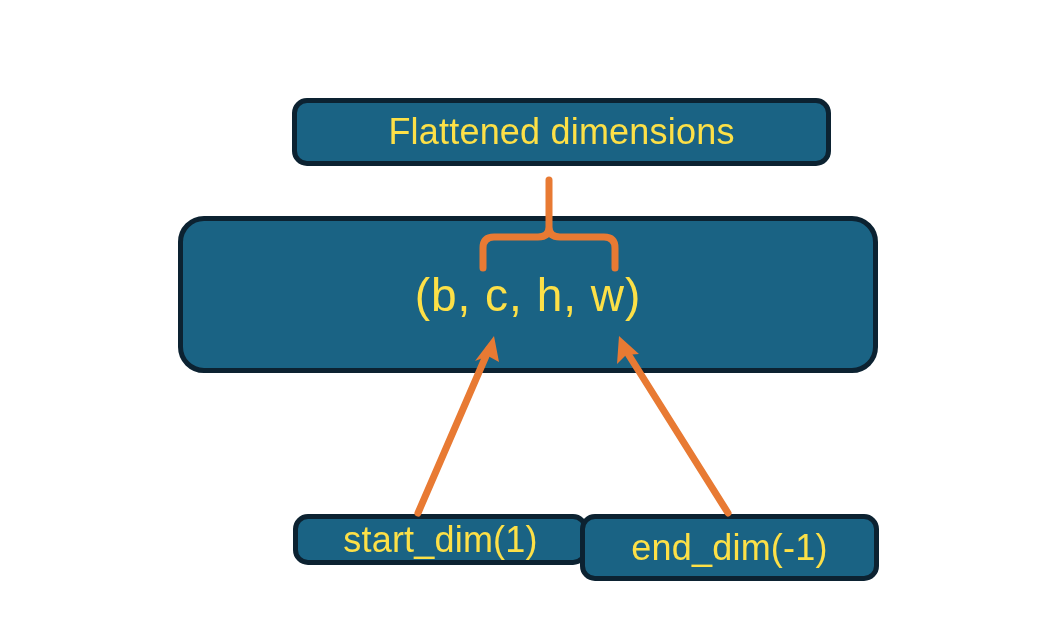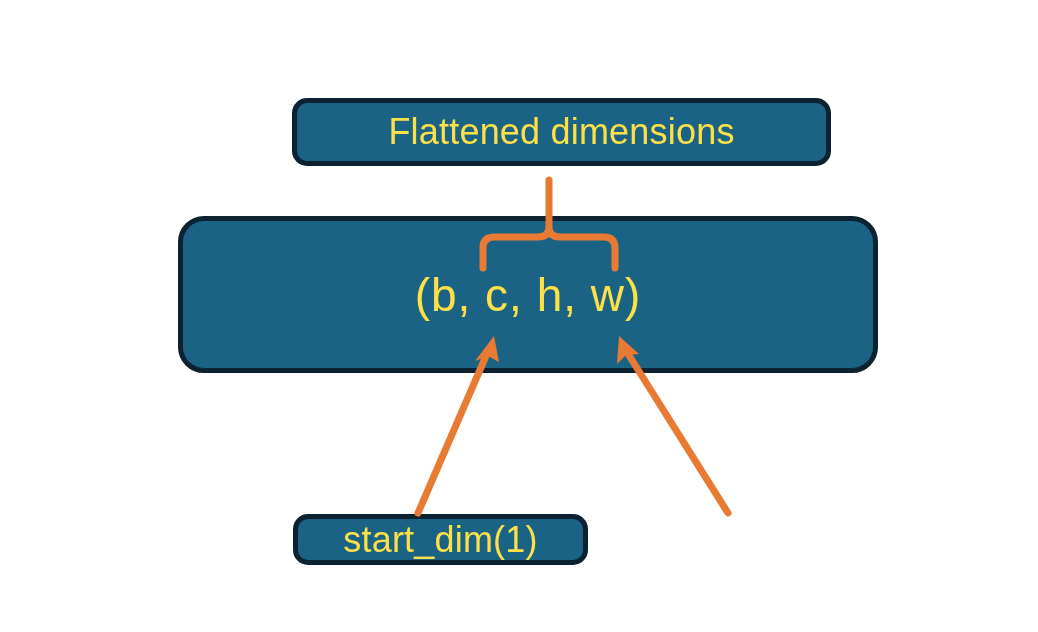--- a/index.html
+++ b/index.html
@@ -112,20 +112,23 @@
   </div>
 
   <div class="node" id="node-shape">
     <span class="node-label">(b, c, h, w)</span>
   </div>
 
   <div class="node" id="node-start-dim">
     <span class="node-label">start_dim(1)</span>
   </div>
 
+  <div class="node" id="node-end-dim">
+    <span class="node-label">end_dim(-1)</span>
+  </div>
 
   <svg id="annotations" viewBox="0 0 1038 632">
 
     <path class="anno-stroke" d="M 483 268
              L 483 248
              Q 483 237 494 237
              L 538 237
              Q 549 237 549 227
              L 549 180
              L 549 227

